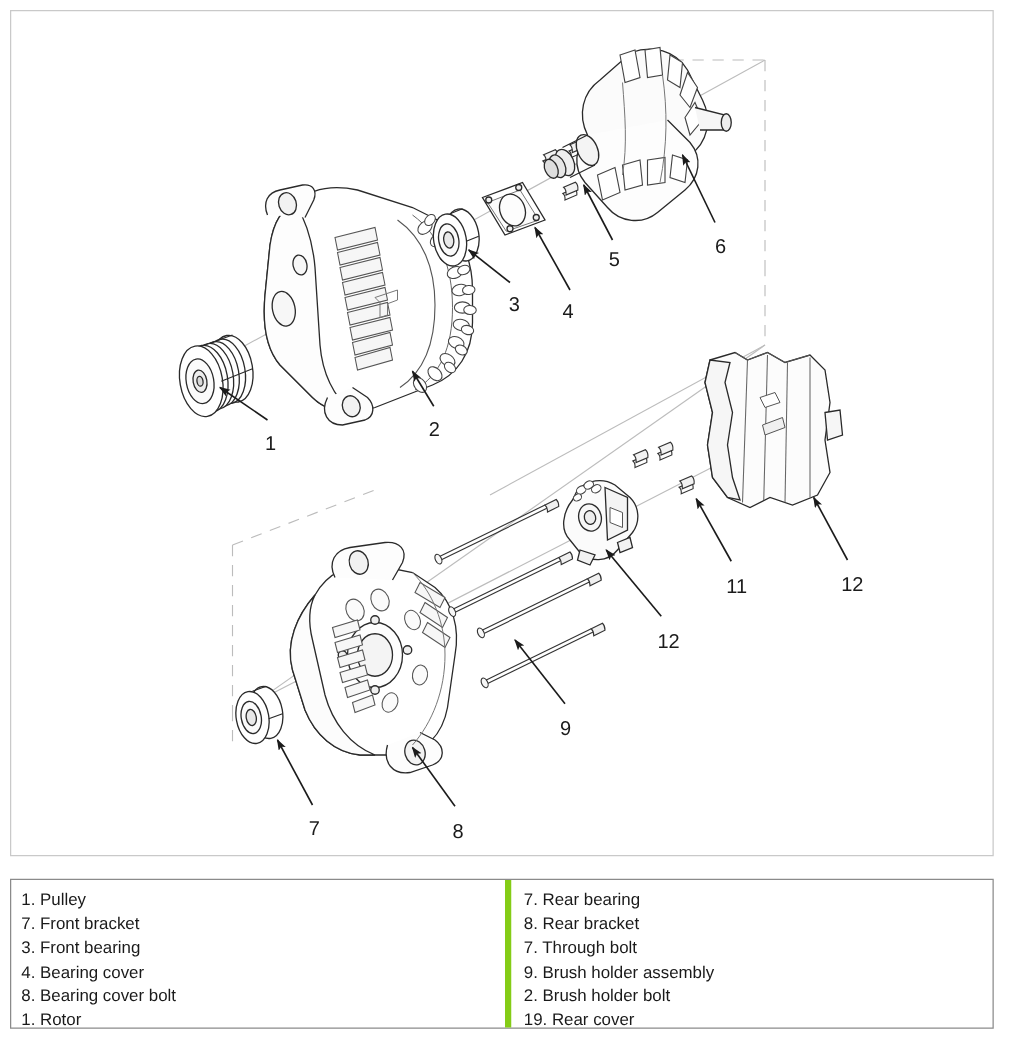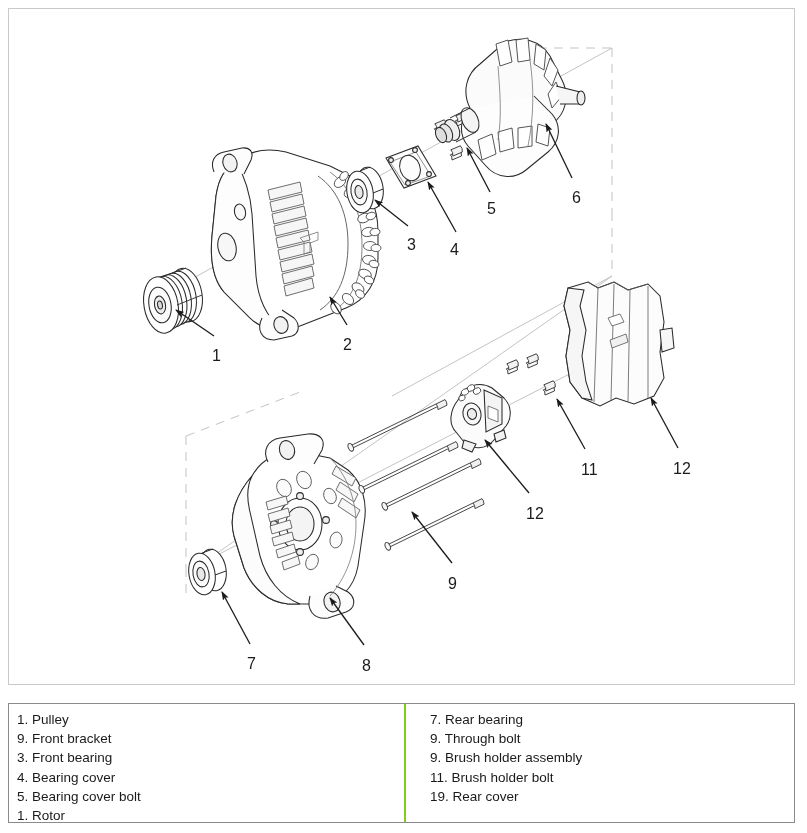--- a/index.html
+++ b/index.html
@@ -20,21 +20,21 @@
   #legend{
     position:absolute;left:8px;top:703px;width:787px;height:120px;
     border:1px solid #8a8a8a;box-sizing:border-box;background:#ffffff;
     display:flex;
   }
   .legend-col{
     box-sizing:border-box;padding:6px 0 4px 8px;
     font-size:13.5px;color:#1a1a1a;line-height:19.2px;
   }
   .legend-col.left{width:395px;}
-  .legend-col.right{width:390px;border-left:2px solid #84cc16;padding-left:24px;}
+  .legend-col.right{width:390px;border-left:5px solid #84cc16;padding-left:10px;}
   .legend-item{white-space:nowrap;}
 
   
   .callout{
     position:absolute;font-size:16px;color:#1b1b1b;
     font-family:"Liberation Sans",sans-serif;line-height:1;
     user-select:none;
   }
 </style>
 </head>
@@ -387,28 +387,29 @@
       <div class="callout" style="left: 362px; top: 658px;">8</div>
       <div class="callout" style="left: 448px; top: 576px;">9</div>
       <div class="callout" style="left: 526px; top: 506px;">12</div>
       <div class="callout" style="left: 581px; top: 462px;">11</div>
       <div class="callout" style="left: 673px; top: 461px;">12</div>
     </div>
 
   <div id="legend">
     <div class="legend-col left">
       <div class="legend-item">1. Pulley</div>
-      <div class="legend-item">9. Front bracket</div>
+      <div class="legend-item">7. Front bracket</div>
       <div class="legend-item">3. Front bearing</div>
       <div class="legend-item">4. Bearing cover</div>
-      <div class="legend-item">5. Bearing cover bolt</div>
+      <div class="legend-item">8. Bearing cover bolt</div>
       <div class="legend-item">1. Rotor</div>
     </div>
     <div class="legend-col right">
       <div class="legend-item">7. Rear bearing</div>
-      <div class="legend-item">9. Through bolt</div>
+      <div class="legend-item">8. Rear bracket</div>
+      <div class="legend-item">7. Through bolt</div>
       <div class="legend-item">9. Brush holder assembly</div>
-      <div class="legend-item">11. Brush holder bolt</div>
+      <div class="legend-item">2. Brush holder bolt</div>
       <div class="legend-item">19. Rear cover</div>
     </div>
   </div>
 
 </div>
 
 </body></html>

